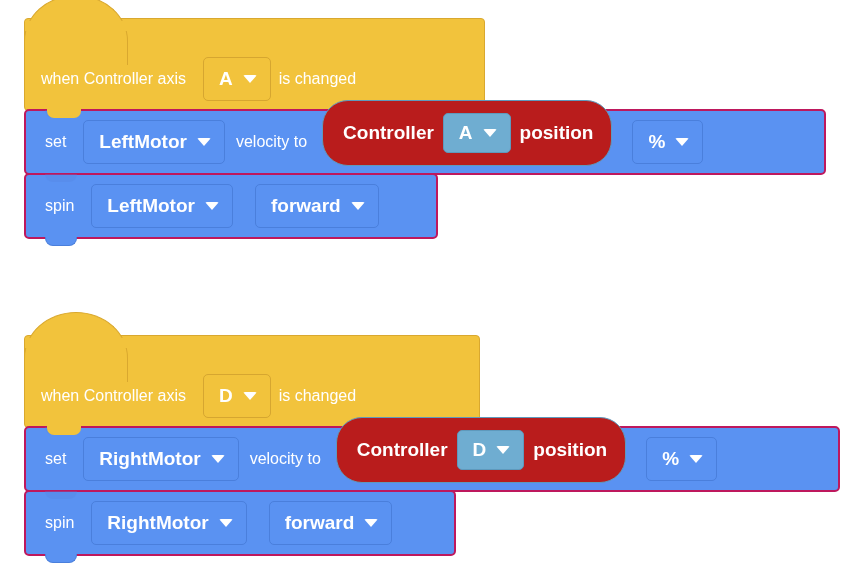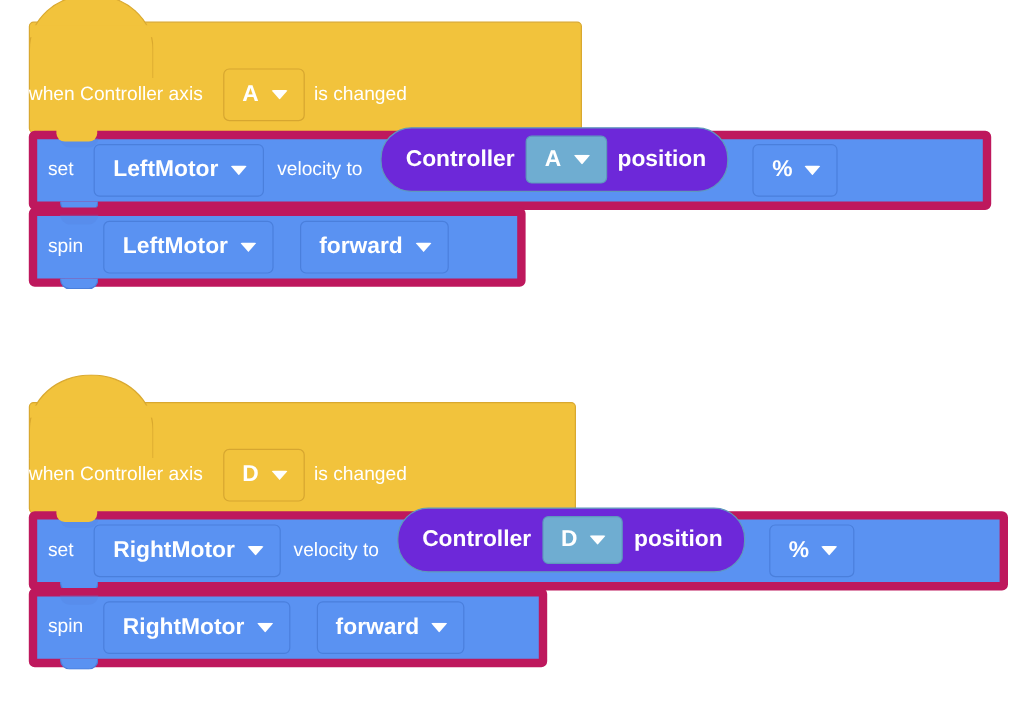--- a/index.html
+++ b/index.html
@@ -68,46 +68,47 @@
     height: 10px;
     background: #F2C33C;
   }
   .hat-row {
     position: absolute;
     left: 0;
     top: 33px;
     height: 56px;
     display: flex;
     align-items: center;
+    padding-left: 17px;
     z-index: 3;
   }
   
   .notch-bottom {
     position: absolute;
     left: 22px;
     bottom: -8px;
     width: 34px;
     height: 10px;
     background: inherit;
     border-bottom-left-radius: 7px;
     border-bottom-right-radius: 7px;
     z-index: 2;
   }
 
   
   .stack {
     position: relative;
     height: 66px;
     background: #5A92F2;
-    border: 7px solid #be185d;
+    border: 2px solid #be185d;
     border-radius: 5px;
     box-sizing: border-box;
     display: flex;
     align-items: center;
-    padding-left: 6px;
+    padding-left: 16px;
     margin-top: -2px;
   }
   .stack .stub {
     position: absolute;
     left: 19px;
     bottom: -9px;
     width: 32px;
     height: 9px;
     background: #5A92F2;
     border-left: 1px solid #4A7FDC;
@@ -169,22 +170,22 @@
     border-right: 7px solid transparent;
     border-top: 8px solid #ffffff;
     border-radius: 2px;
     flex: none;
   }
 
   
   .reporter {
     display: inline-flex;
     align-items: center;
-    height: 54px;
-    background: #6d28d9;
+    height: 66px;
+    background: #b91c1c;
     border: 1px solid #5E99BC;
     border-radius: 26px;
     box-sizing: border-box;
     padding: 0 18px 0 20px;
     margin: 0 6px 18px 6px;
     font-size: 19px;
     font-weight: bold;
     color: #ffffff;
   }
   .reporter .lbl { margin: 0; }

